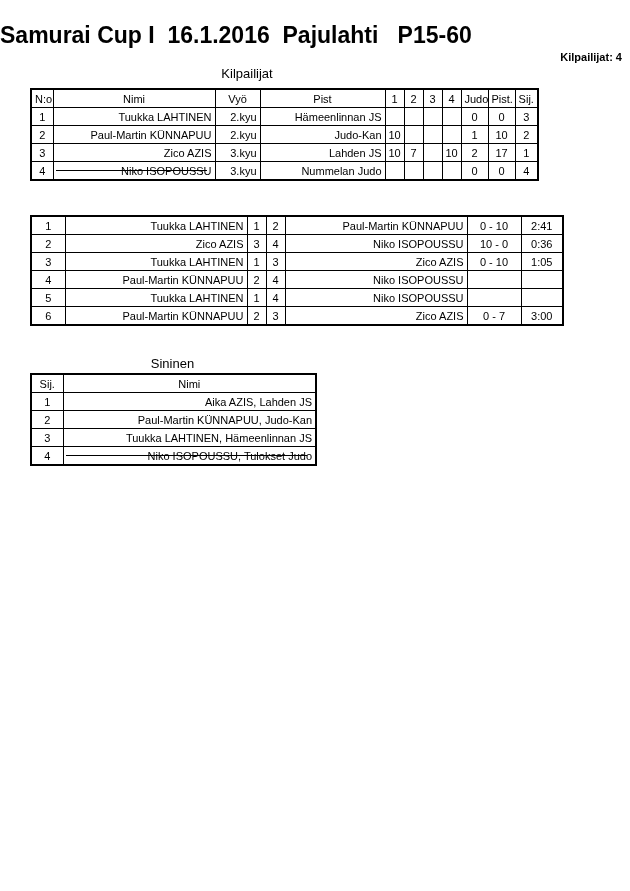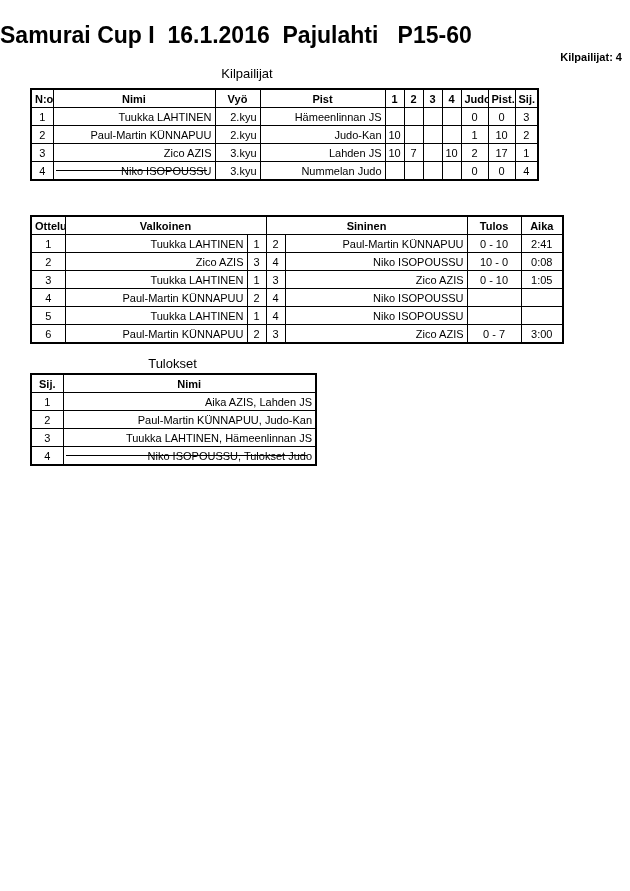--- a/index.html
+++ b/index.html
@@ -23,21 +23,21 @@
   .h-ott{top:198px;left:30px;width:532px;margin-top:35px;}
   .h-tul{top:356px;left:30px;width:285px;}
   table.tbl{
     position:absolute;border-collapse:collapse;table-layout:fixed;
     background:#fff;border:2px solid #000;
   }
   .tbl td,.tbl th{
     border:1px solid #000;font-size:11px;height:17px;
     padding:0 3px;overflow:hidden;white-space:nowrap;vertical-align:middle;
   }
-  .tbl th{font-weight:bold;text-align:center;}
+  .tbl th{font-weight:normal;text-align:center;}
   .t-kilp{left:30px;top:88px;width:507px;}
   .t-ott{left:30px;top:215px;width:532px;}
   .t-tul{left:30px;top:373px;width:285px;}
   .tal{text-align:right;}
   .tac{text-align:center;}
   .bL2{border-left:2px solid #000;}
   .struck{position:relative;}
   .struck::after{
     content:"";position:absolute;left:2px;right:8px;top:8px;
     border-top:1px solid #000;
@@ -138,44 +138,37 @@
   <colgroup>
     <col style="width:34px">
       <col style="width:182px">
       <col style="width:19px">
       <col style="width:19px">
     <col style="width:182px">
       <col style="width:54px">
       <col style="width:42px">
   </colgroup>
   <tbody>
-      <tr>
-    <th>Ottelu</th>
-    <th colspan="2">Valkoinen</th>
-    <th colspan="2">Sininen</th>
-    <th>Tulos</th>
-    <th>Aika</th>
-  </tr>
   <tr>
     <td class="tac">1</td>
     <td class="tal">Tuukka LAHTINEN</td>
     <td class="tac">1</td>
     <td class="tac">2</td>
     <td class="tal">Paul-Martin KÜNNAPUU</td>
     <td class="tac">0 - 10</td>
     <td class="tac">2:41</td>
   </tr>
   <tr>
     <td class="tac">2</td>
     <td class="tal">Zico AZIS</td>
     <td class="tac">3</td>
     <td class="tac">4</td>
     <td class="tal">Niko ISOPOUSSU</td>
     <td class="tac">10 - 0</td>
-    <td class="tac">0:08</td>
+    <td class="tac">0:36</td>
   </tr>
   <tr>
     <td class="tac">3</td>
     <td class="tal">Tuukka LAHTINEN</td>
     <td class="tac">1</td>
     <td class="tac">3</td>
     <td class="tal">Zico AZIS</td>
     <td class="tac">0 - 10</td>
     <td class="tac">1:05</td>
   </tr>
@@ -202,21 +195,21 @@
     <td class="tal">Paul-Martin KÜNNAPUU</td>
     <td class="tac">2</td>
     <td class="tac">3</td>
     <td class="tal">Zico AZIS</td>
     <td class="tac">0 - 7</td>
     <td class="tac">3:00</td>
   </tr>
 </tbody>
   </table>
 
-<div class="sec-h h-tul">Tulokset</div>
+<div class="sec-h h-tul">Sininen</div>
 <table class="tbl t-tul">
   <colgroup>
     <col style="width:32px">
       <col style="width:253px">
   </colgroup>
   <tbody>
       <tr>
     <th>Sij.</th>
     <th>Nimi</th>
   </tr>

